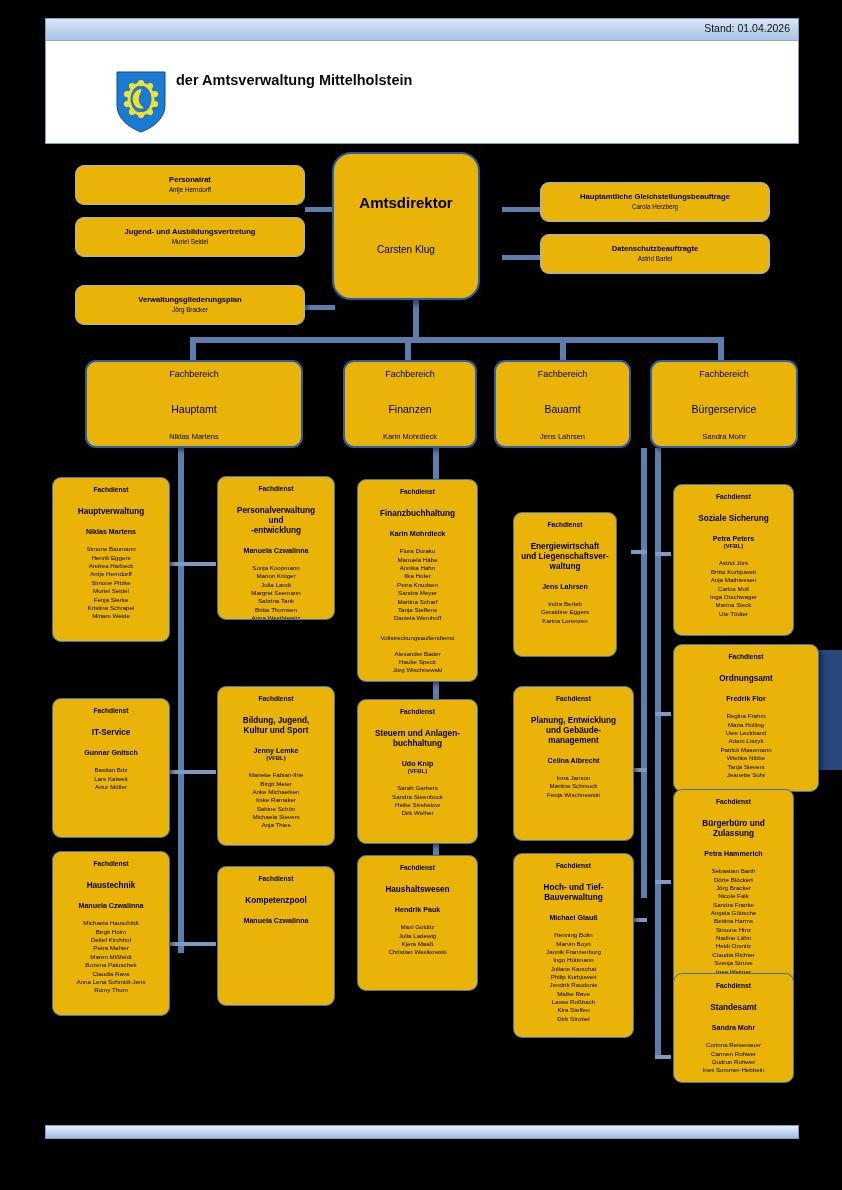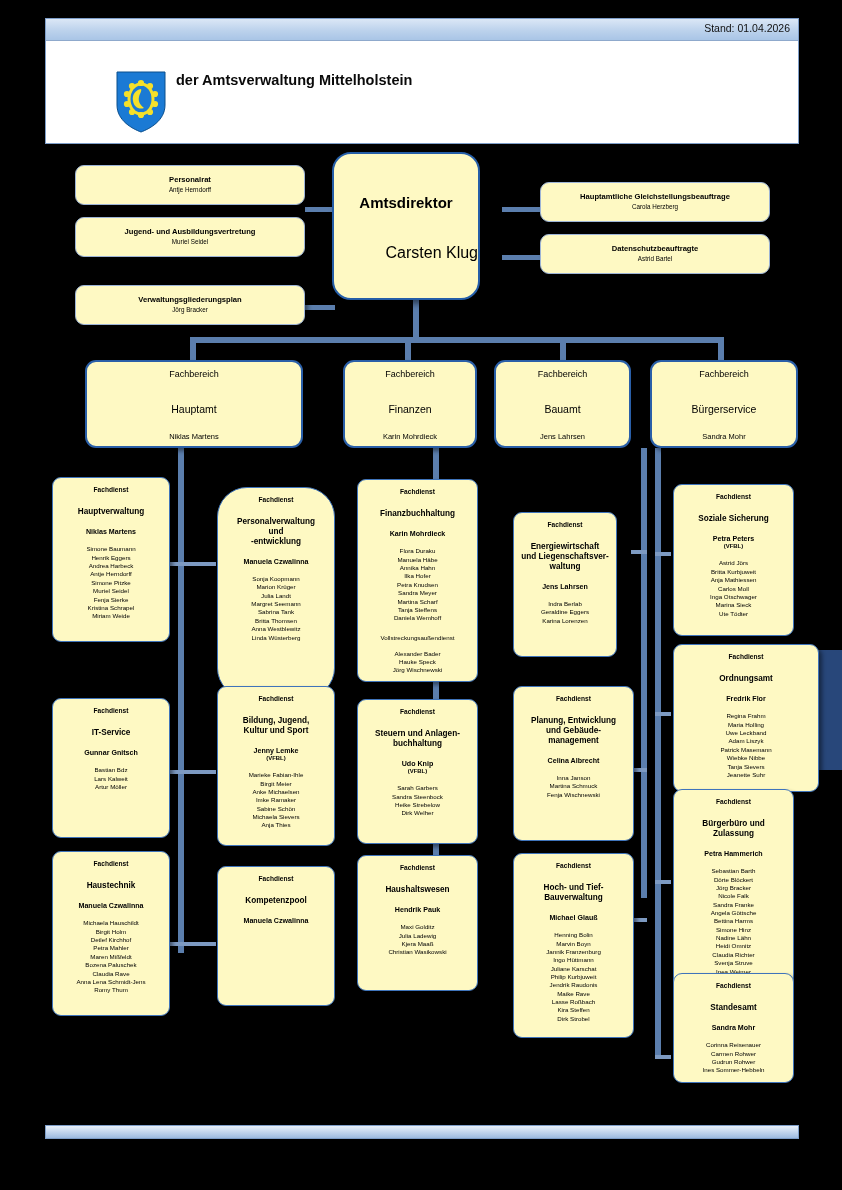--- a/index.html
+++ b/index.html
@@ -8,21 +8,21 @@
     width:842px; height:1190px;
     font-family:"Liberation Sans", sans-serif;
     position:relative;
     overflow:hidden;
   }
   #stage { position:absolute; inset:0; }
 
   
   .box {
     position:absolute;
-    background:#fef9c3;
+    background:#eab308;
     border:1px solid #9db4d6;
     border-radius:9px;
     box-shadow: 3px 3px 4px rgba(0,0,0,0.45);
     text-align:center;
     overflow:hidden;
   }
   .box.thick { border:2px solid #2a5fa8; border-radius:11px; }
   .box.med   { border:1.6px solid #3f74bb; }
 
   
@@ -51,21 +51,21 @@
   .names    { font-size:6.2px; color:#000; line-height:1.35; }
   .names div{ white-space:nowrap; }
 
   
   #director {
     left:332px; top:152px; width:148px; height:148px;
     border:2.5px solid #255ea8; border-radius:19px;
     box-shadow:4px 4px 6px rgba(0,0,0,0.5);
   }
   #director .d-title { position:absolute; left:0; right:0; top:40px; font-size:15px; font-weight:bold; }
-  #director .d-name  { position:absolute; left:0; right:0; top:90px; font-size:16px;text-align:right; }
+  #director .d-name  { position:absolute; left:0; right:0; top:90px; font-size:10px; }
 
   
   .staff { height:40px; }
   .staff .s-t { position:absolute; left:0; right:0; top:9px; font-size:7.6px; font-weight:bold; }
   .staff .s-n { position:absolute; left:0; right:0; top:20px; font-size:6.3px; }
 
   
   .fb { top:360px; height:88px; }
   .fb .fb-k { position:absolute; left:0; right:0; top:7px;  font-size:9px;  font-weight:normal; }
   .fb .fb-t { position:absolute; left:0; right:0; top:41px; font-size:10.5px; font-weight:normal; }
@@ -223,21 +223,21 @@
         <div>Andrea Harbeck</div>
         <div>Antje Herndorff</div>
         <div>Simone Pitzke</div>
         <div>Muriel Seidel</div>
         <div>Fenja Sierke</div>
         <div>Kristina Schrapel</div>
         <div>Miriam Weide</div>
       </div>
   </div>
 
-  <div class="box med fd" style="left:217px;top:487px;width:118px;height:211px;border-radius:30px;">
+  <div class="box med fd" style="left:217px;top:476px;width:118px;height:144px;">
     <div class="fd-k">Fachdienst</div>
     <div class="fd-t">
         <div>Personalverwaltung</div>
         <div>und</div>
         <div>-entwicklung</div>
       </div>
     <div class="fd-l">Manuela Czwalinna</div>
     <div class="names fd-ns">
         <div>Sonja Koopmann</div>
         <div>Marion Krüger</div>

